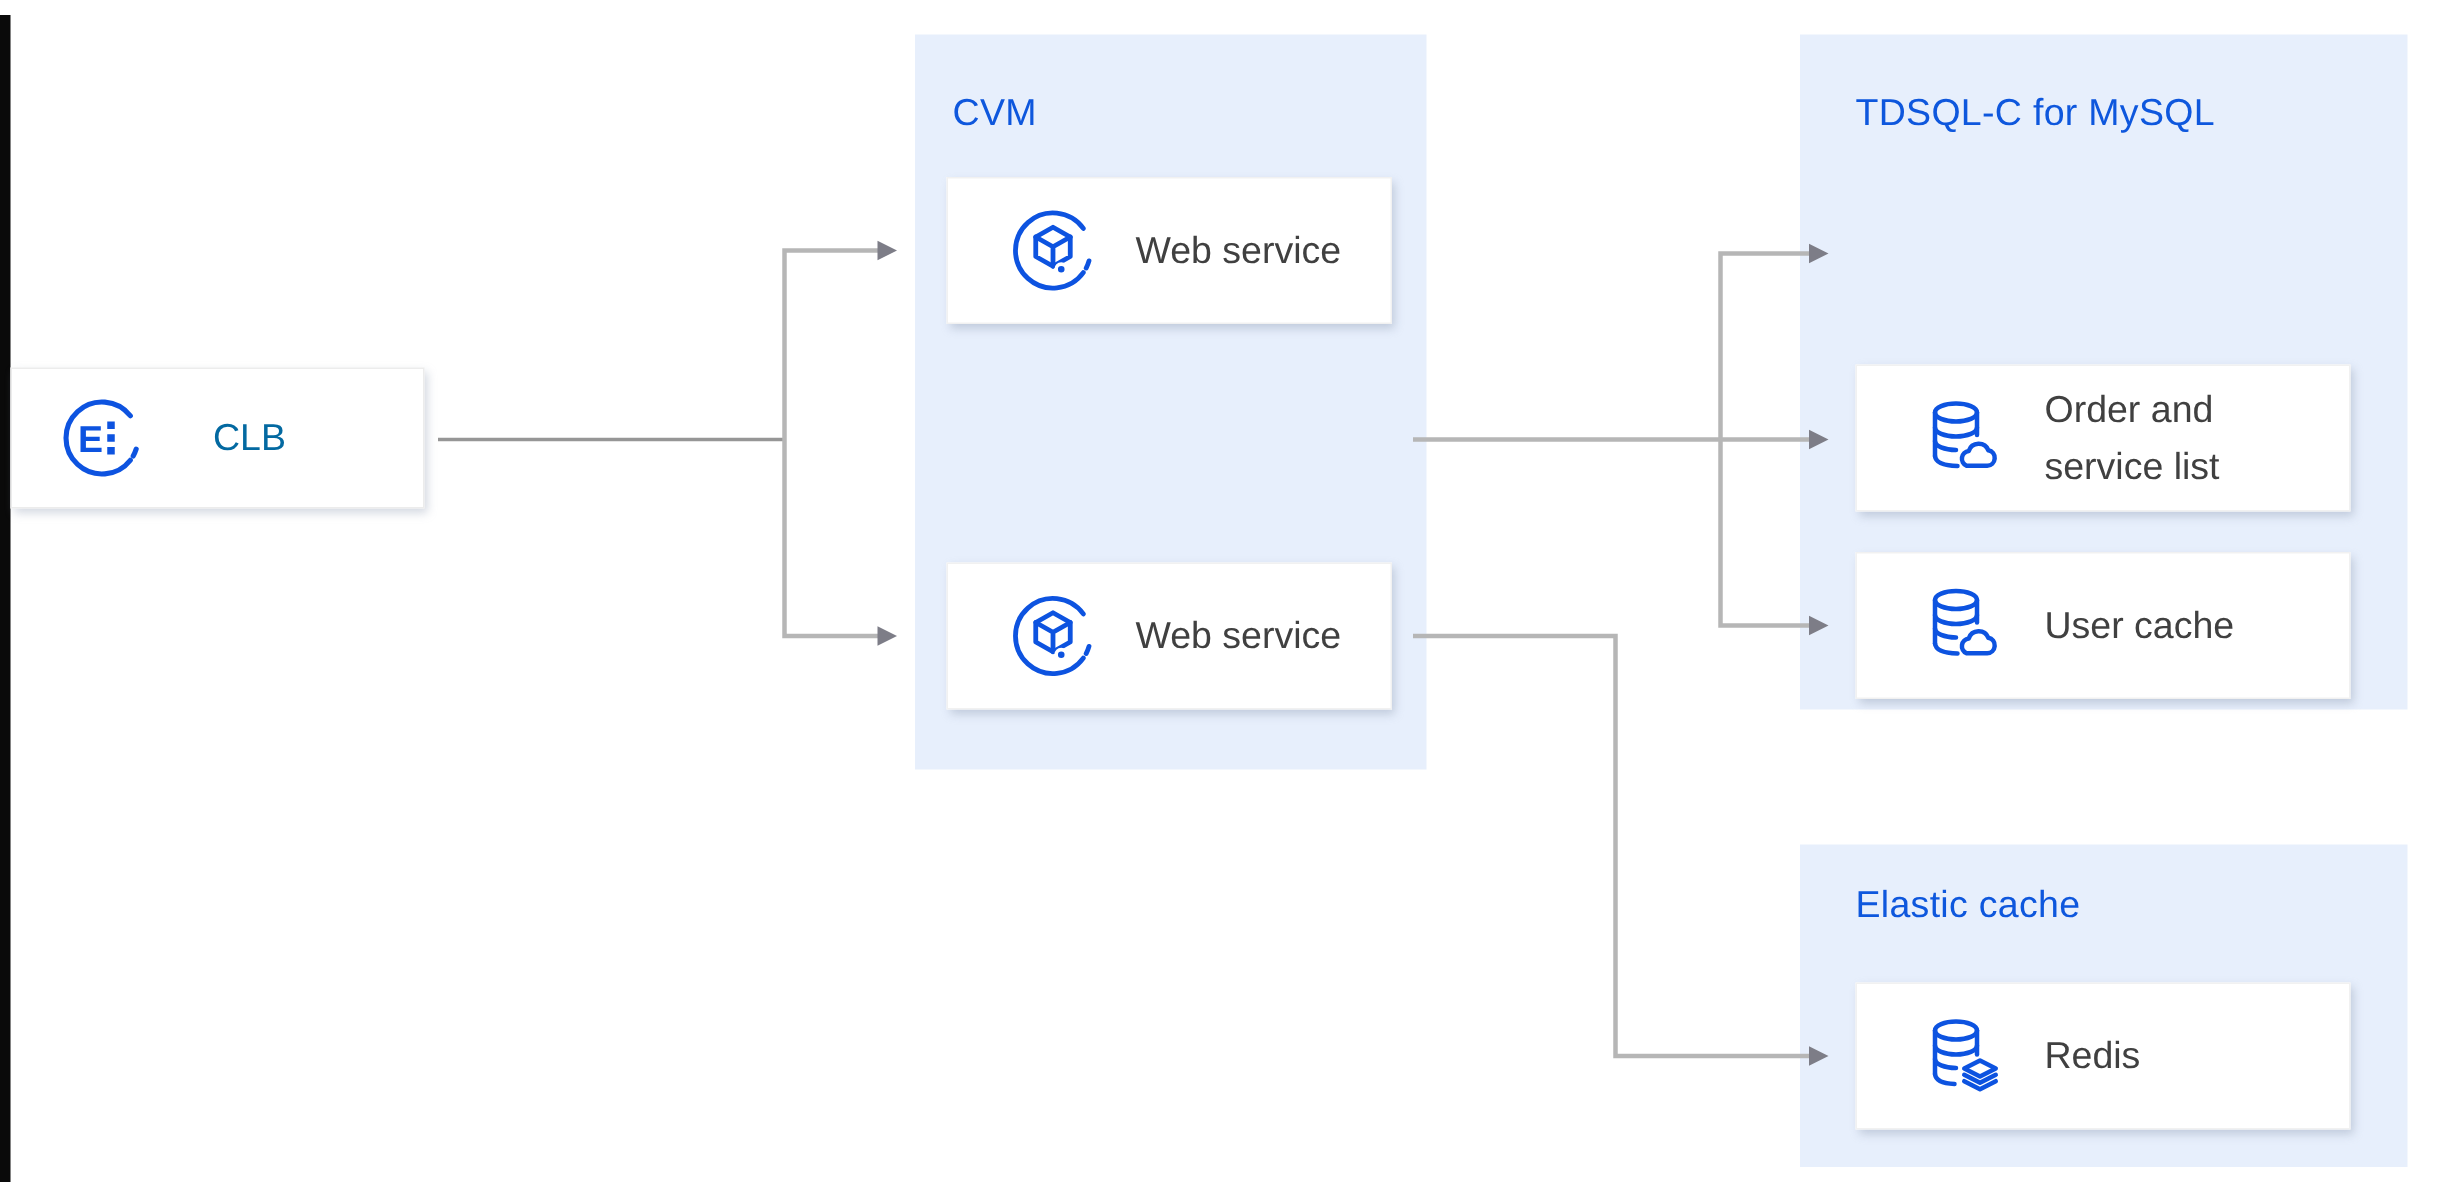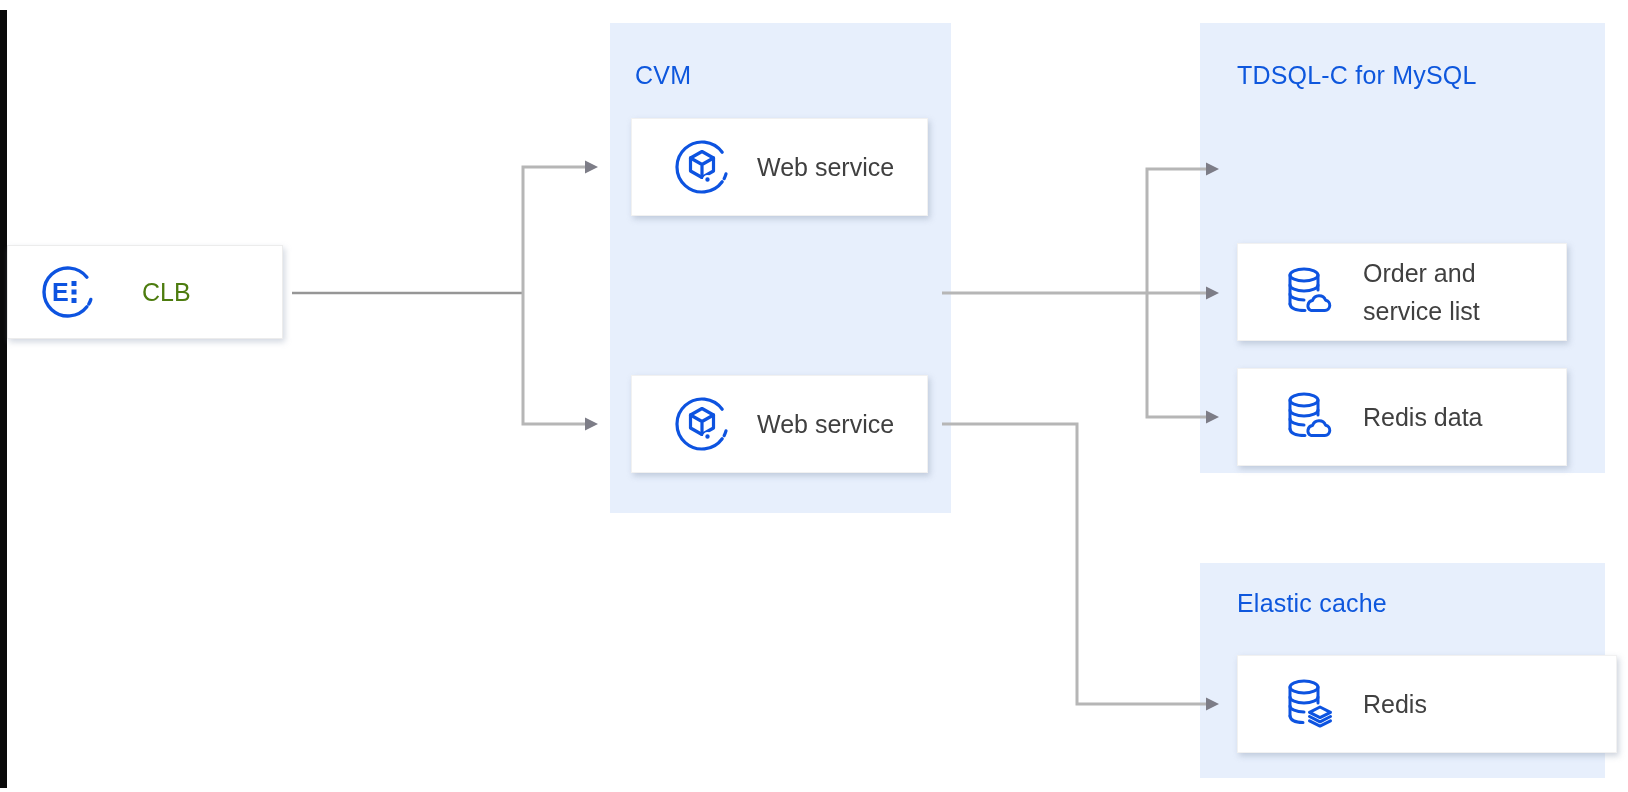--- a/index.html
+++ b/index.html
@@ -24,23 +24,23 @@
   .clb-card{
     position:absolute;left:7px;top:245px;width:276px;height:94px;background:#fff;
     border:1px solid #ececec;box-sizing:border-box;box-shadow:2px 3px 6px rgba(145,158,180,.4);
     display:flex;align-items:center;padding-left:32px;gap:46px;
   }
   .web-card-1{left:21px;top:95px;width:297px;height:98px;}
   .web-card-2{left:21px;top:352px;width:297px;height:98px;}
   .db-card-1{left:37px;top:97px;width:330px;height:98px;}
   .db-card-2{left:37px;top:220px;width:330px;height:98px;}
   .db-card-3{left:37px;top:345px;width:330px;height:98px;}
-  .redis-card{left:37px;top:92px;width:380px;height:98px;}
+  .redis-card{left:37px;top:92px;width:330px;height:98px;}
   .node-label{font-size:25px;color:#404040;line-height:38px;width:178px;}
-  .clb-label{font-size:25px;color:#4d7c0f;}
+  .clb-label{font-size:25px;color:#0369a1;}
   .icon{flex:0 0 auto;display:block;}
   #wires{position:absolute;left:0;top:0;width:1628px;height:792px;pointer-events:none;}
 </style>
 </head>
 <body>
 
 <div id="canvas">
 
   <div class="edge-strip"></div>
 
@@ -112,21 +112,21 @@
         <g fill="none" stroke="#0d53e0" stroke-width="3" stroke-linecap="round" stroke-linejoin="round">
           <ellipse cx="26" cy="13" rx="14" ry="6"></ellipse>
           <path d="M12 13 V42"></path>
           <path d="M40 13 V28"></path>
           <path d="M12 23 A14 6 0 0 0 40 23"></path>
           <path d="M12 32 A14 6 0 0 0 26 38"></path>
           <path d="M12 42 C12.5 46.5 18 48.5 27 48.6"></path>
         </g>
         <path d="M33 48.5 A5.2 5.2 0 0 1 34.5 38.6 A7 7 0 0 1 47.6 38.2 A5.2 5.2 0 0 1 46.8 48.5 Z" fill="#ffffff" stroke="#0d53e0" stroke-width="3" stroke-linejoin="round"></path>
       </svg>
-      <span class="node-label">Redis data</span>
+      <span class="node-label">User cache</span>
     </div>
   </div>
 
   <div class="panel panel-cache">
     <div class="panel-label">Elastic cache</div>
 
     <div class="node-card redis-card">
       <svg class="icon" width="60" height="60" viewBox="0 0 60 60">
         <g fill="none" stroke="#0d53e0" stroke-width="3" stroke-linecap="round" stroke-linejoin="round">
           <ellipse cx="26" cy="13" rx="14" ry="6"></ellipse>

